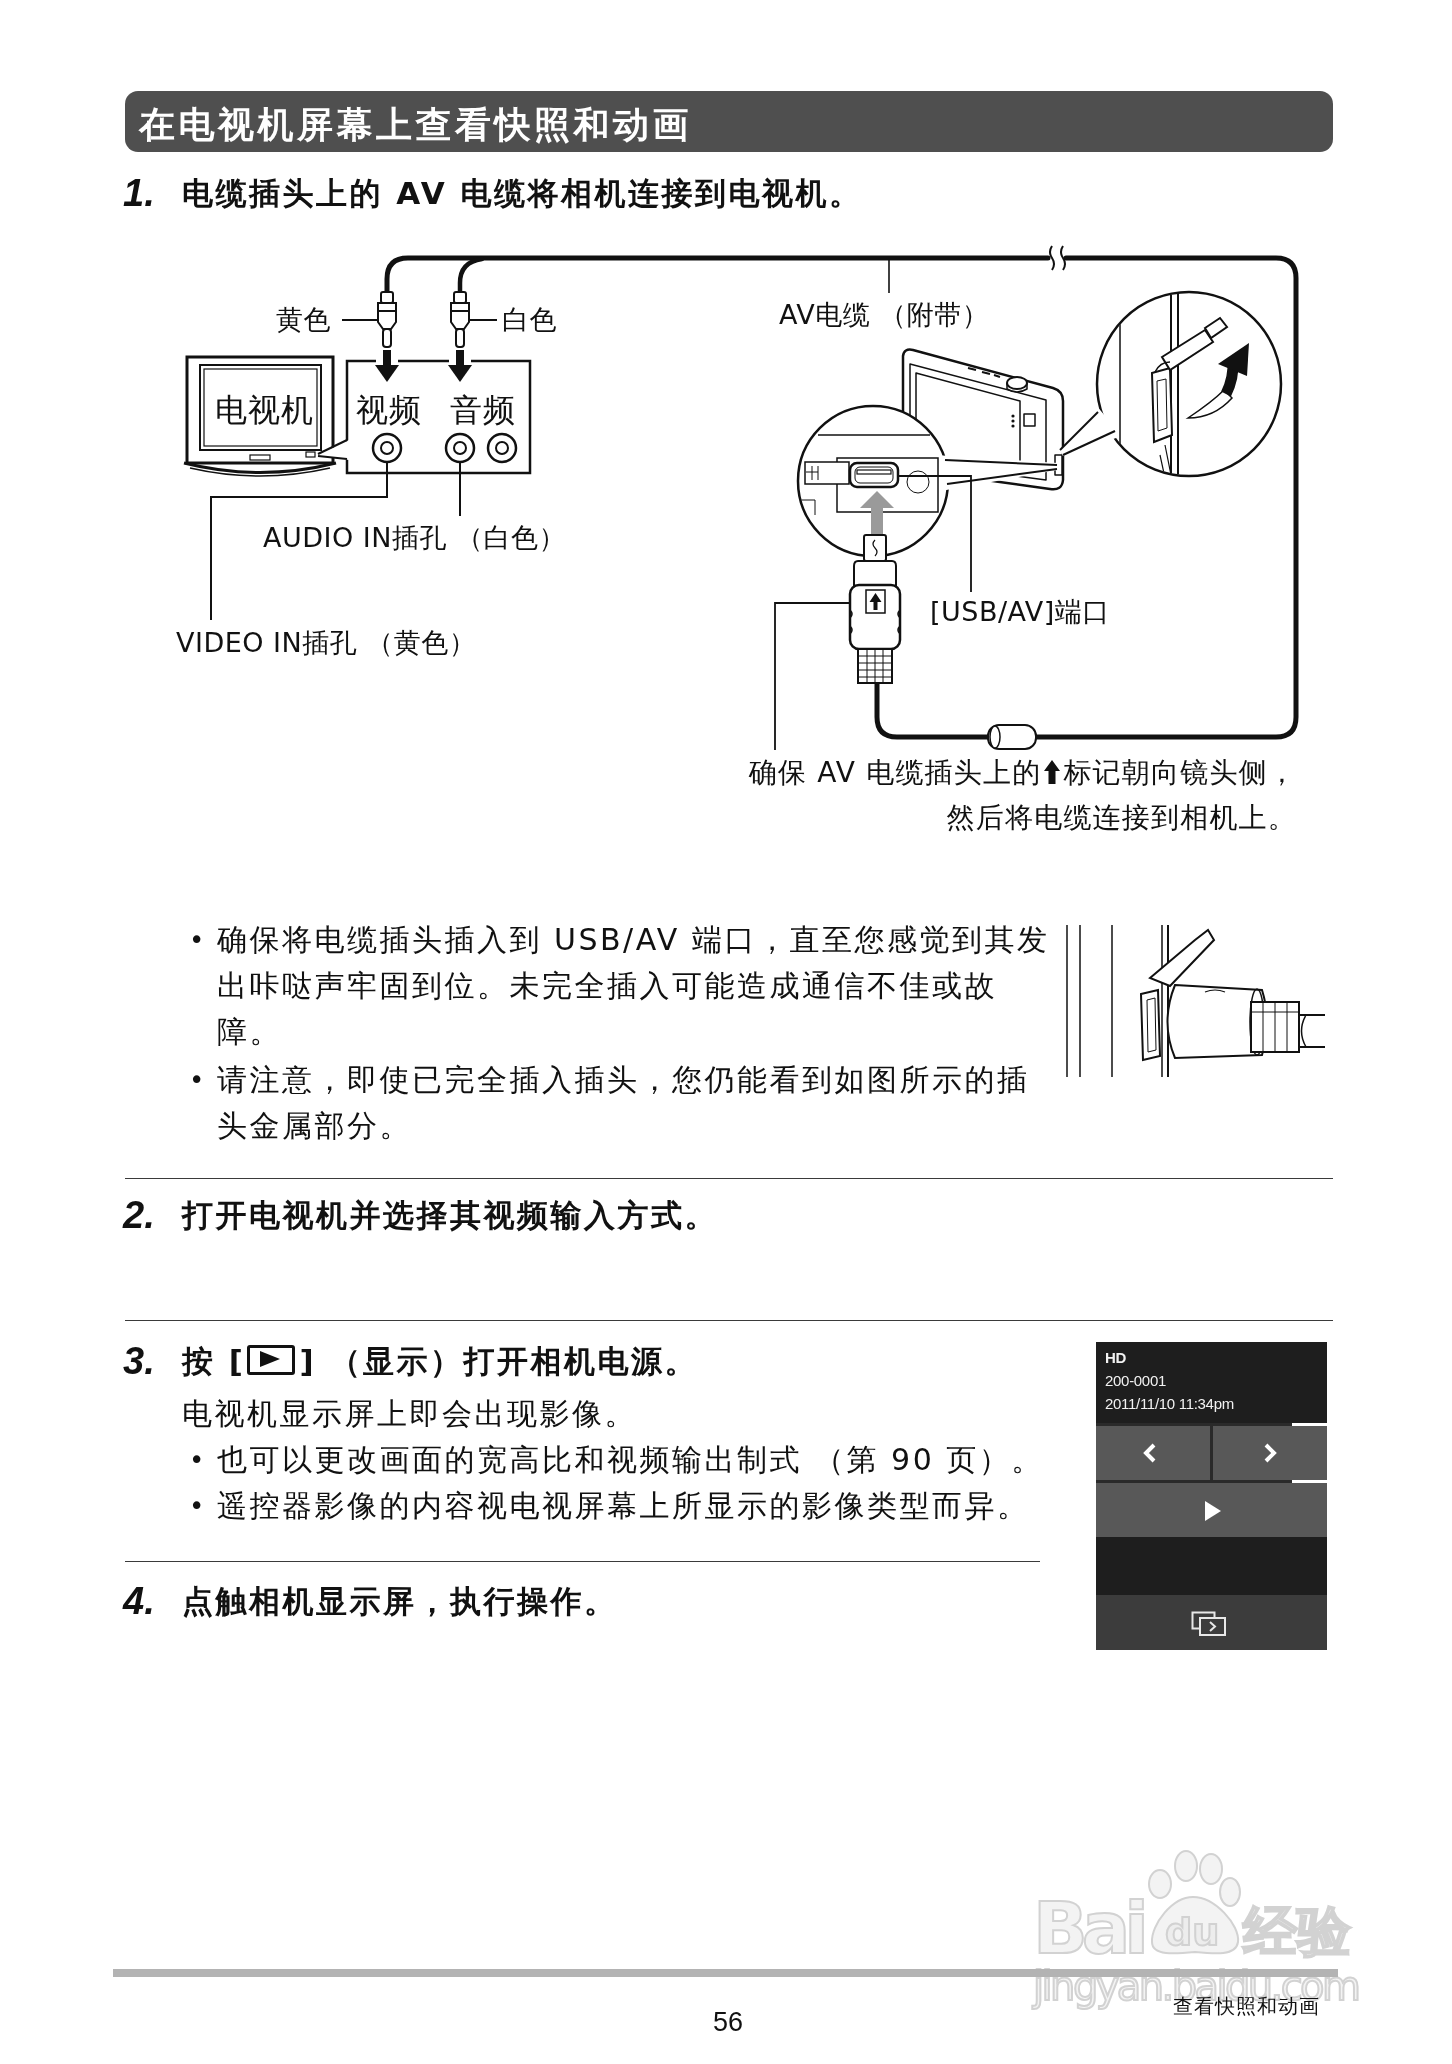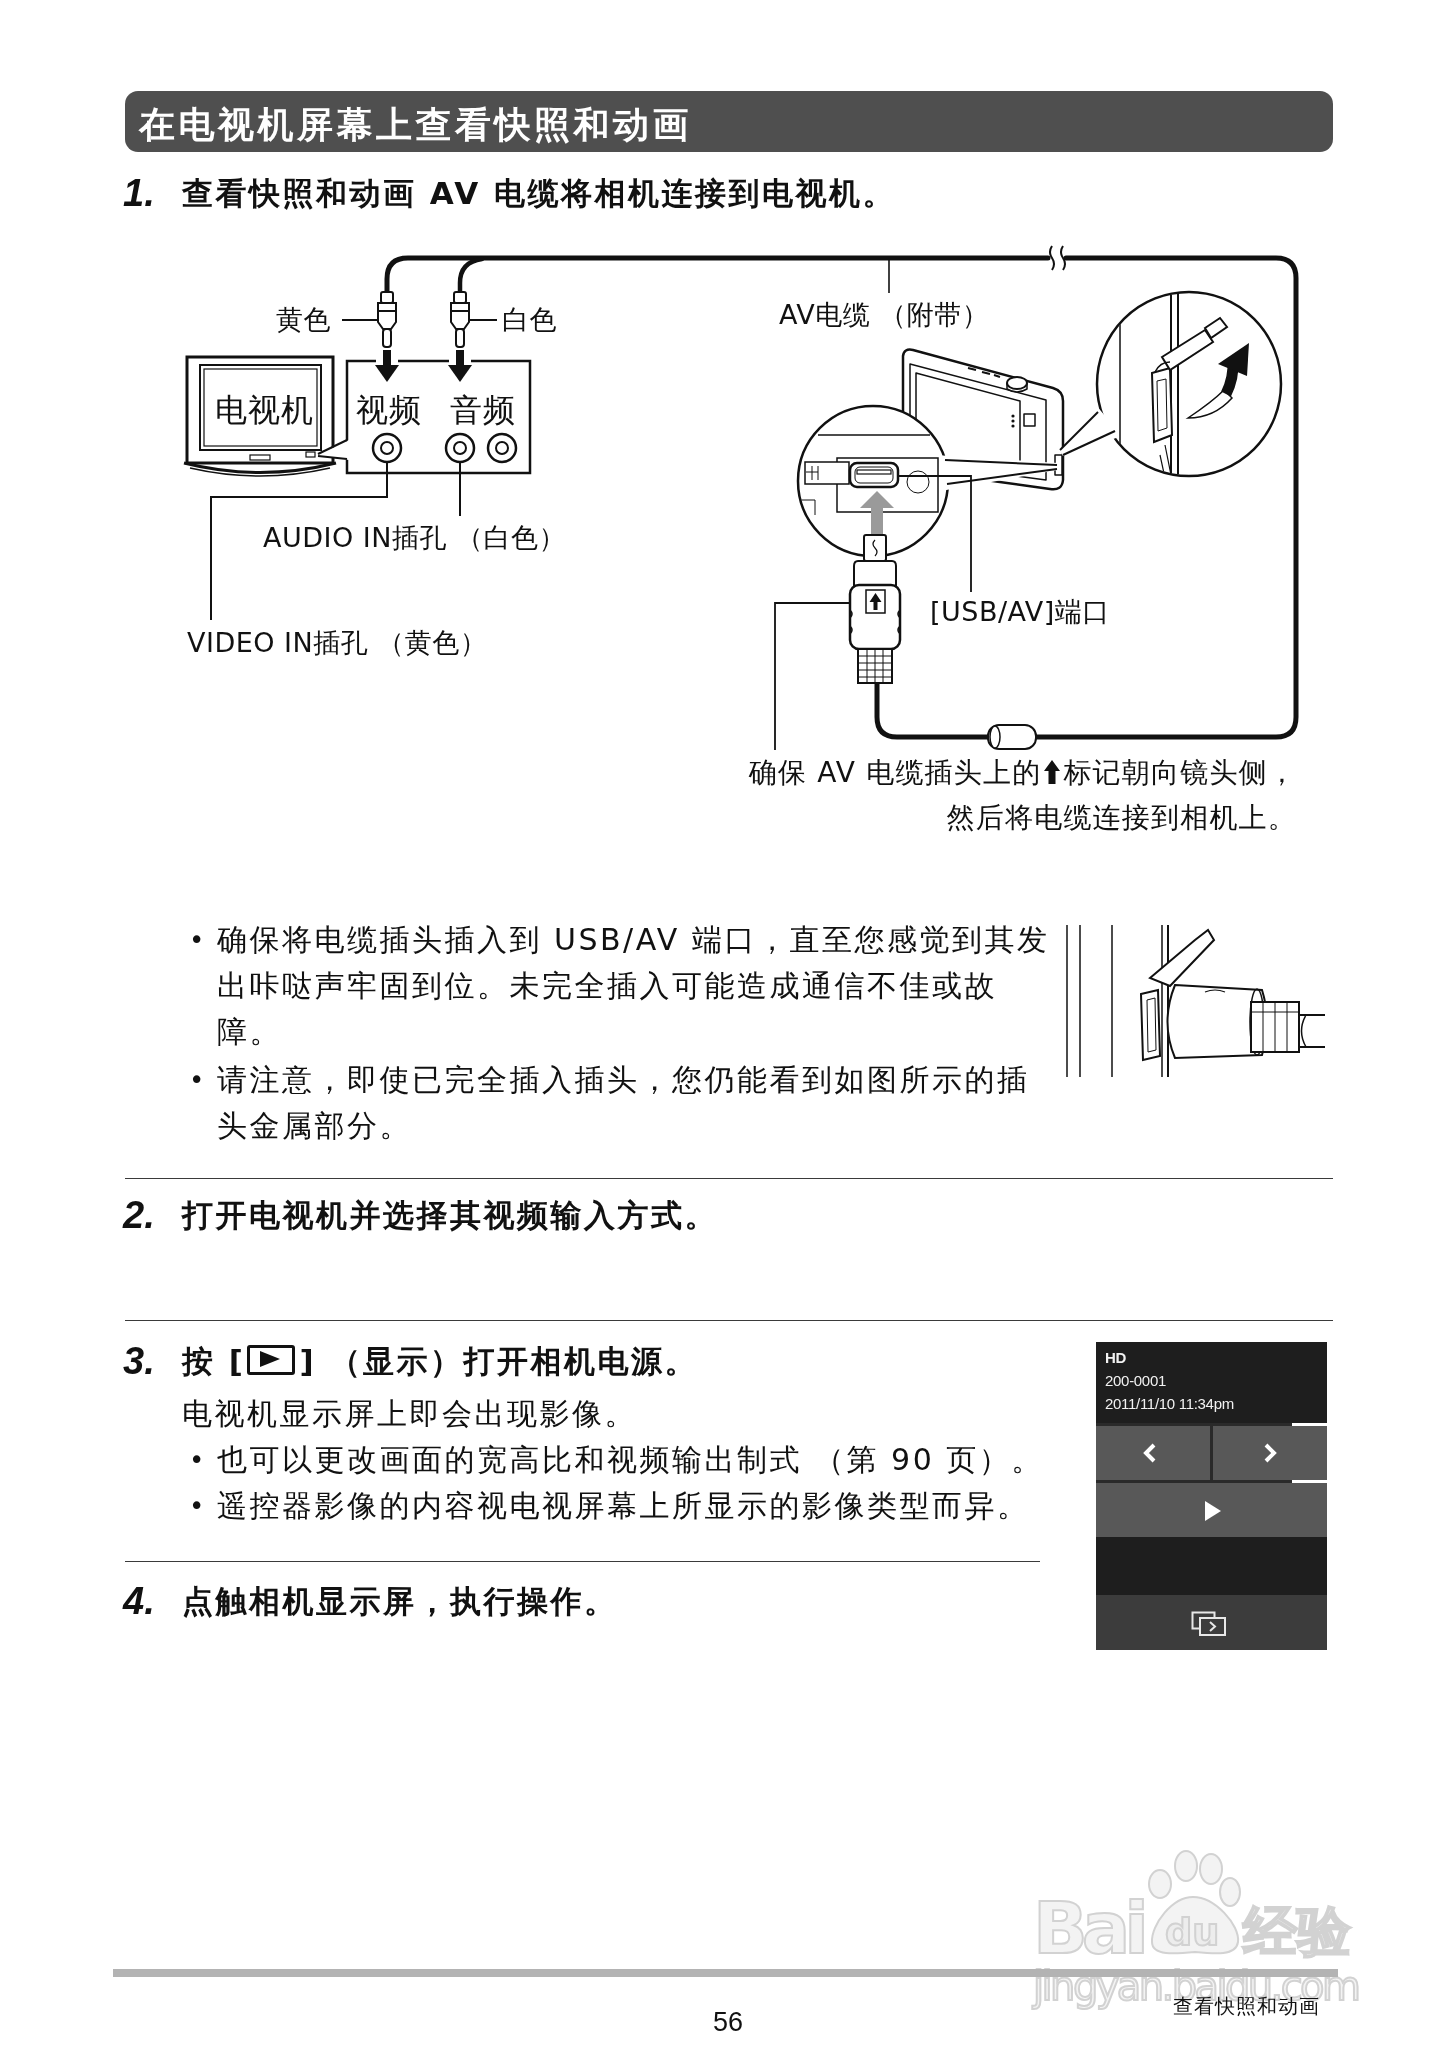--- a/index.html
+++ b/index.html
@@ -34,21 +34,21 @@
 </head>
 <body>
 
 <div id="page">
 
   <div class="abs header-bar">
     <span class="header-title">在电视机屏幕上查看快照和动画</span>
   </div>
 
   <div class="abs step-num" style="top:171px">1.</div>
-  <div class="abs step-title" style="top:171px">查看快照和动画 AV 电缆将相机连接到电视机。</div>
+  <div class="abs step-title" style="top:171px">电缆插头上的 AV 电缆将相机连接到电视机。</div>
 
   <svg class="diagram" width="1452" height="1100" viewBox="0 0 1452 1100">
     <defs>
       <clipPath id="clipL">
           <circle cx="873" cy="481" r="74"></circle>
         </clipPath>
       <clipPath id="clipR">
           <circle cx="1189" cy="384" r="91"></circle>
         </clipPath>
     </defs>
@@ -214,21 +214,21 @@
       <path d="M1306,1015 Q1297,1031 1306,1047" stroke-width="1.5"></path>
     </g>
   </svg>
 
   <div class="abs diag-label" style="left:276px; top:303px">黄色</div>
   <div class="abs diag-label" style="left:502px; top:303px">白色</div>
   <div class="abs diag-label-lg" style="left:215px; top:393px">电视机</div>
   <div class="abs diag-label-lg" style="left:356px; top:393px">视频</div>
   <div class="abs diag-label-lg" style="left:450px; top:393px">音频</div>
   <div class="abs diag-label" style="left:263px; top:521px">AUDIO IN插孔 （白色）</div>
-  <div class="abs diag-label" style="left:187px; top:626px">VIDEO IN插孔 （黄色）</div>
+  <div class="abs diag-label" style="left:176px; top:626px">VIDEO IN插孔 （黄色）</div>
   <div class="abs diag-label" style="left:779px; top:298px">AV电缆 （附带）</div>
   <div class="abs diag-label" style="left:930px; top:595px">[USB/AV]端口</div>
   <div class="abs caption" style="right:155px; top:756px">
     <span>确保 AV 电缆插头上的</span><svg class="up-arrow-inline" width="18" height="26" viewBox="0 0 18 26">
         <path d="M9,1 L1,12 H5.5 V25 H12.5 V12 H17 Z" fill="#111"></path>
       </svg><span>标记朝向镜头侧，</span>
   </div>
   <div class="abs caption" style="right:155px; top:801px">然后将电缆连接到相机上。</div>
 
   <div class="abs bullet" style="left:189px; top:917px">•</div>

